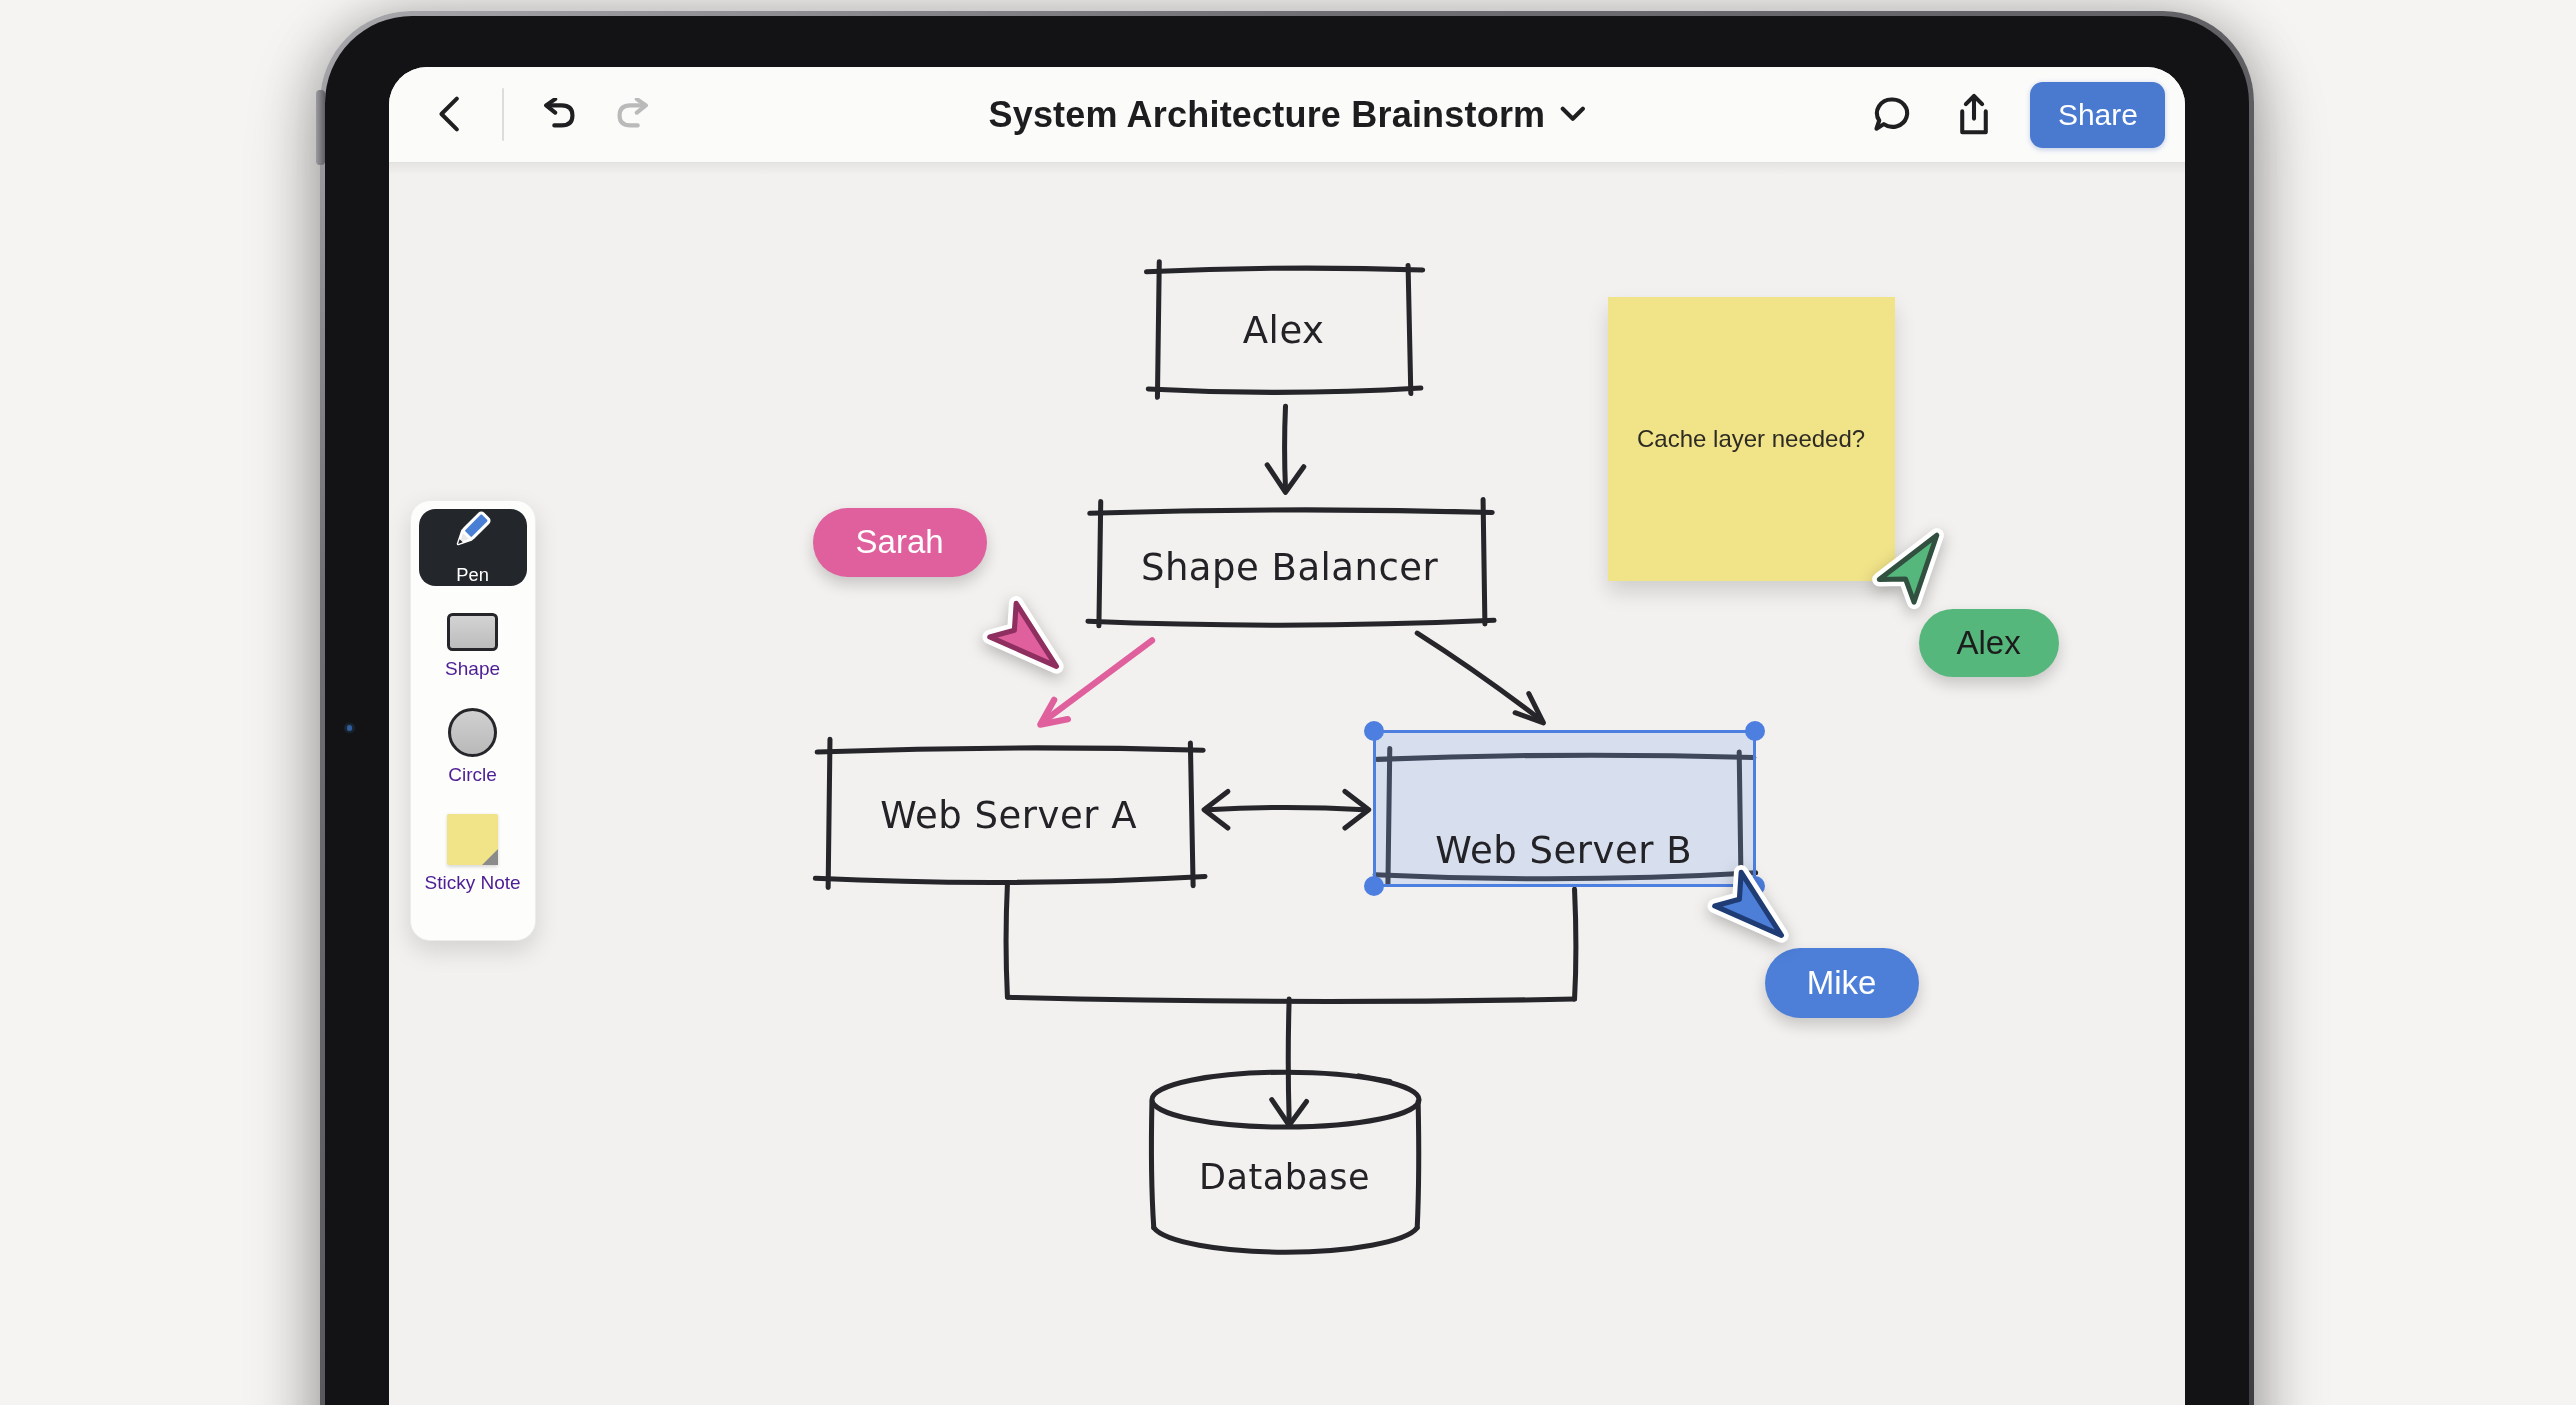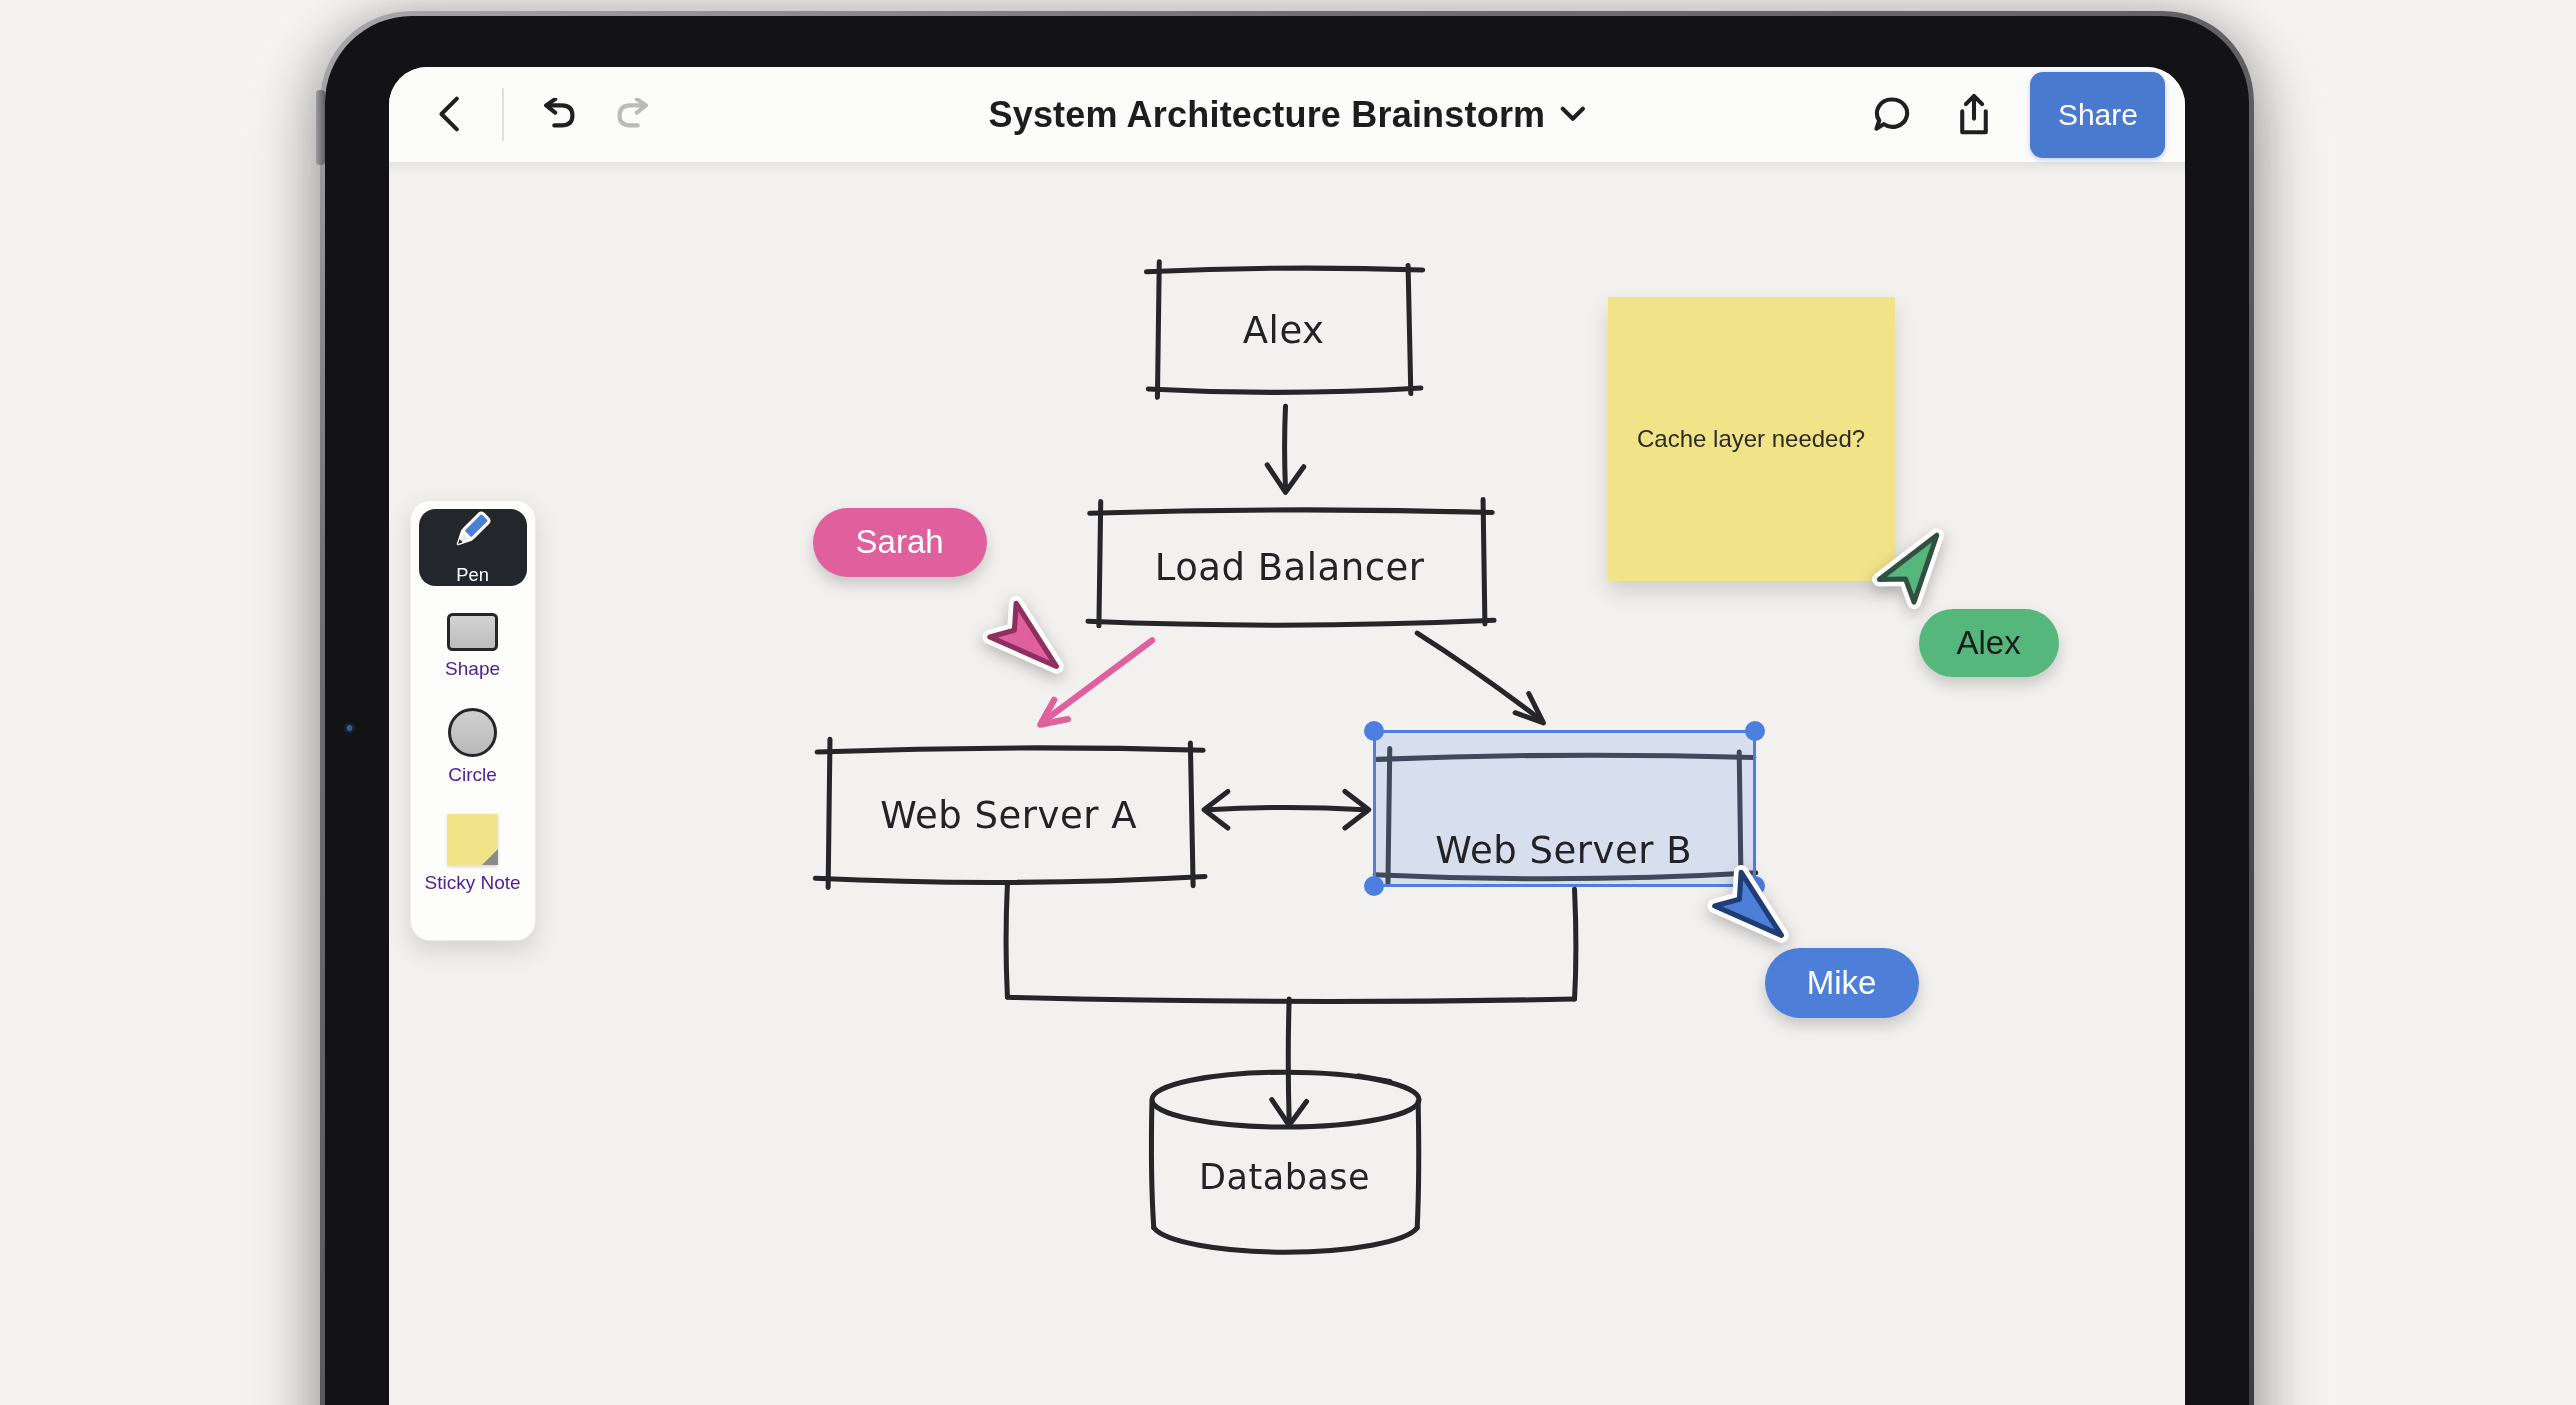--- a/index.html
+++ b/index.html
@@ -27,21 +27,21 @@
     border-bottom:0.9px solid #e2e2e0; display:flex; align-items:center; z-index:30; }
   .tb-left { display:flex; align-items:center; gap:27.4px; padding-left:35px; }
   .tb-divider { width:1.8px; height:53px; background:#dddddb; border-radius:0.9px; }
   .icon-btn { display:flex; align-items:center; justify-content:center; background:none; border:none;
     width:51px; height:51px; cursor:pointer; }
   .tb-center { position:absolute; left:0; right:0; top:0; height:96px; display:flex;
     align-items:center; justify-content:center; gap:14.6px; pointer-events:none; }
   .doc-title-wrap { display:flex; align-items:center; gap:14.6px; pointer-events:auto; cursor:pointer; }
   .doc-title { font-size:36px; font-weight:700; color:#1d1d1f; letter-spacing:0.2px; }
   .tb-right { position:absolute; right:20px; top:0; height:96px; display:flex; align-items:center; gap:31px; }
-  .share-btn { width:135px; height:86px; border:none; border-radius:12.8px;
+  .share-btn { width:135px; height:66px; border:none; border-radius:12.8px;
     background:var(--accent-blue,#4a79d0); color:#fff; font-size:30px; font-weight:500;
     font-family:"Liberation Sans",sans-serif; cursor:pointer;
     box-shadow:0 1.8px 5.5px rgba(40,80,170,.25); }
 
   
   .canvas { position:absolute; left:0; right:0; top:96px; bottom:0; background:#f2f1ef; }
   .canvas::before { content:""; position:absolute; left:0; right:0; top:0; height:12.8px;
     background:linear-gradient(rgba(0,0,0,.05),rgba(0,0,0,0)); pointer-events:none; }
   .sketch { position:absolute; left:0; top:0; }
   .sketch path, .sketch ellipse { fill:none; stroke:var(--ink,#26262a); stroke-width:5.5;
@@ -221,21 +221,21 @@
           <g>
             <ellipse cx="980" cy="1024" rx="146" ry="30"></ellipse>
             <path d="M1060,998 L1094,1004"></path>
             <path d="M834,1026 C833,1072 833,1120 836,1164"></path>
             <path d="M1125,1026 C1126,1072 1126,1120 1124,1164"></path>
             <path d="M836,1164 a146,32 0 0 0 288,0"></path>
           </g>
         </svg>
 
         <div class="node-label" style="left:895px; top:167px;">Alex</div>
-        <div class="node-label" style="left:901px; top:404px;">Load Balancer</div>
+        <div class="node-label" style="left:901px; top:404px;">Shape Balancer</div>
         <div class="node-label" style="left:620px; top:652px;">Web Server A</div>
         <div class="node-label" style="left:1175px; top:655px; z-index:6;margin-top:32px;">Web Server B</div>
         <div class="node-label" style="left:896px; top:1014px; font-size:35px;">Database</div>
 
         <div class="selection">
           <div class="handle tl"></div>
           <div class="handle tr"></div>
           <div class="handle bl"></div>
           <div class="handle br"></div>
         </div>

